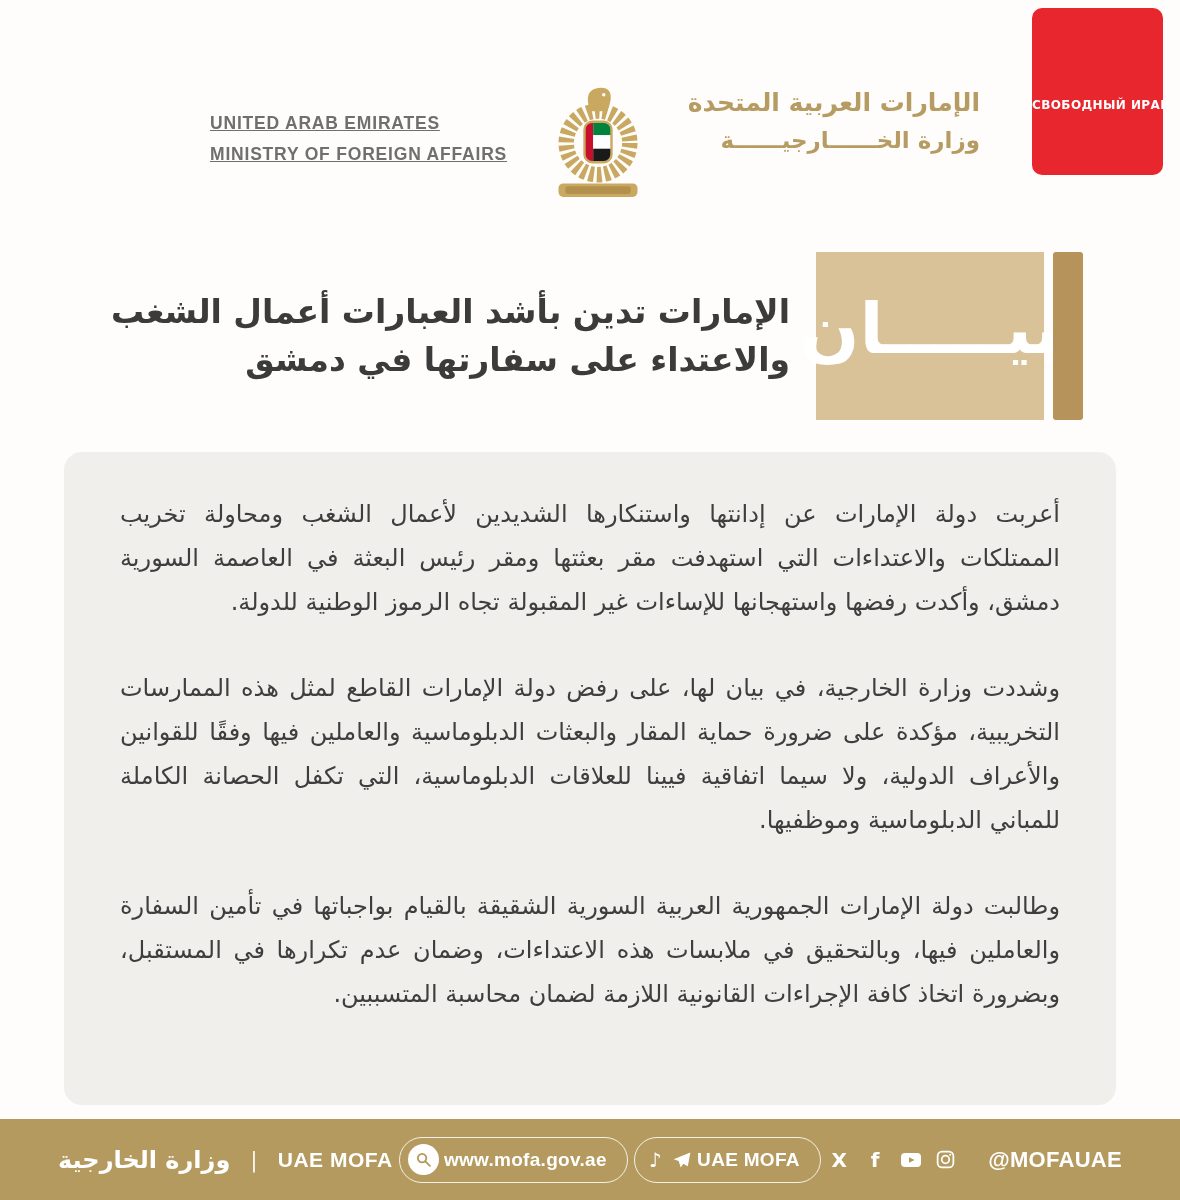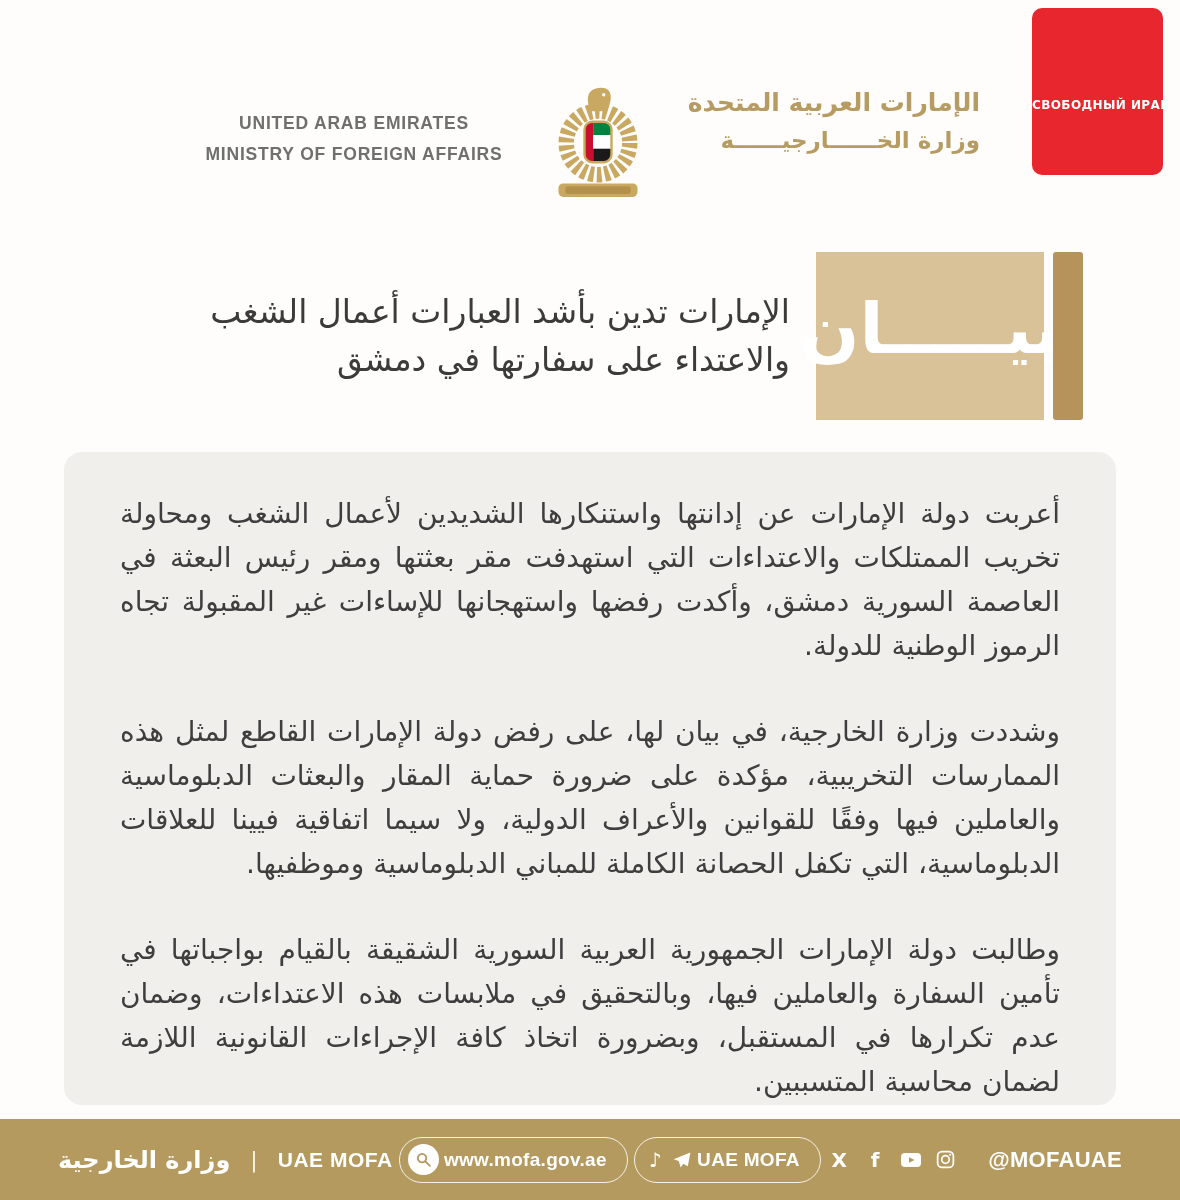--- a/index.html
+++ b/index.html
@@ -5,24 +5,24 @@
   * { margin:0; padding:0; box-sizing:border-box; }
   body { background:#ffffff; }
   .canvas{
     position:relative; width:1180px; height:1200px; margin:0 auto;
     background:#fefdfb; overflow:hidden;
     font-family:"DejaVu Sans", sans-serif;
   }
 
   
   .hdr-en{
-    position:absolute; left:194px; top:108px; width:320px;
-    text-align:center; font-family:"Liberation Sans", sans-serif;
+    position:absolute; left:210px; top:108px; width:320px;
+    text-align:left; font-family:"Liberation Sans", sans-serif;
     font-size:17.5px; font-weight:700; color:#6f6f6f;
-    letter-spacing:0.8px; line-height:31px;
+    letter-spacing:0.8px; line-height:31px;text-decoration:underline;
   }
   .emblem{ position:absolute; left:545px; top:80px; }
   .hdr-ar{
     position:absolute; left:660px; top:88px; width:320px;
     direction:rtl; color:#b69c62; font-weight:700;
   }
   .hdr-ar .l1{ font-size:25px; letter-spacing:1px; }
   .hdr-ar .l2{ font-size:23px; margin-top:10px; }
 
   
@@ -45,32 +45,32 @@
     display:flex; align-items:center; justify-content:center;
   }
   .badge-box .badge-word{
     color:#ffffff; font-size:70px; font-weight:700; direction:rtl;
     line-height:1; padding-bottom:14px;
   }
   .badge-bar{ width:30px; height:168px; background:#b5935a; margin-left:9px; border-radius:3px; }
   .headline{
     position:absolute; top:288px; left:90px; width:700px;
     direction:rtl; text-align:right; color:#3b3b3b;
-    font-size:33px; font-weight:400; line-height:48px;
+    font-size:33px; font-weight:700; line-height:48px;
   }
 
   
   .body-card{
     position:absolute; top:452px; left:64px; width:1052px; height:653px;
     background:#f1efec; border-radius:18px;
     padding:40px 56px 20px 56px;
   }
   .body-card p{
     direction:rtl; text-align:justify; text-align-last:right;
-    font-size:28px; line-height:44px; color:#3e3e3e;
+    font-size:24px; line-height:44px; color:#3e3e3e;
     margin-bottom:42px; font-weight:500;
   }
 
   
   .footer{
     position:absolute; left:0; bottom:0; width:1180px; height:81px;
     background:#b49a5e; display:flex; align-items:center;
     padding:0 58px; justify-content:space-between; direction:ltr;
   }
   .brand{ display:flex; align-items:center; gap:20px; color:#fff; }

